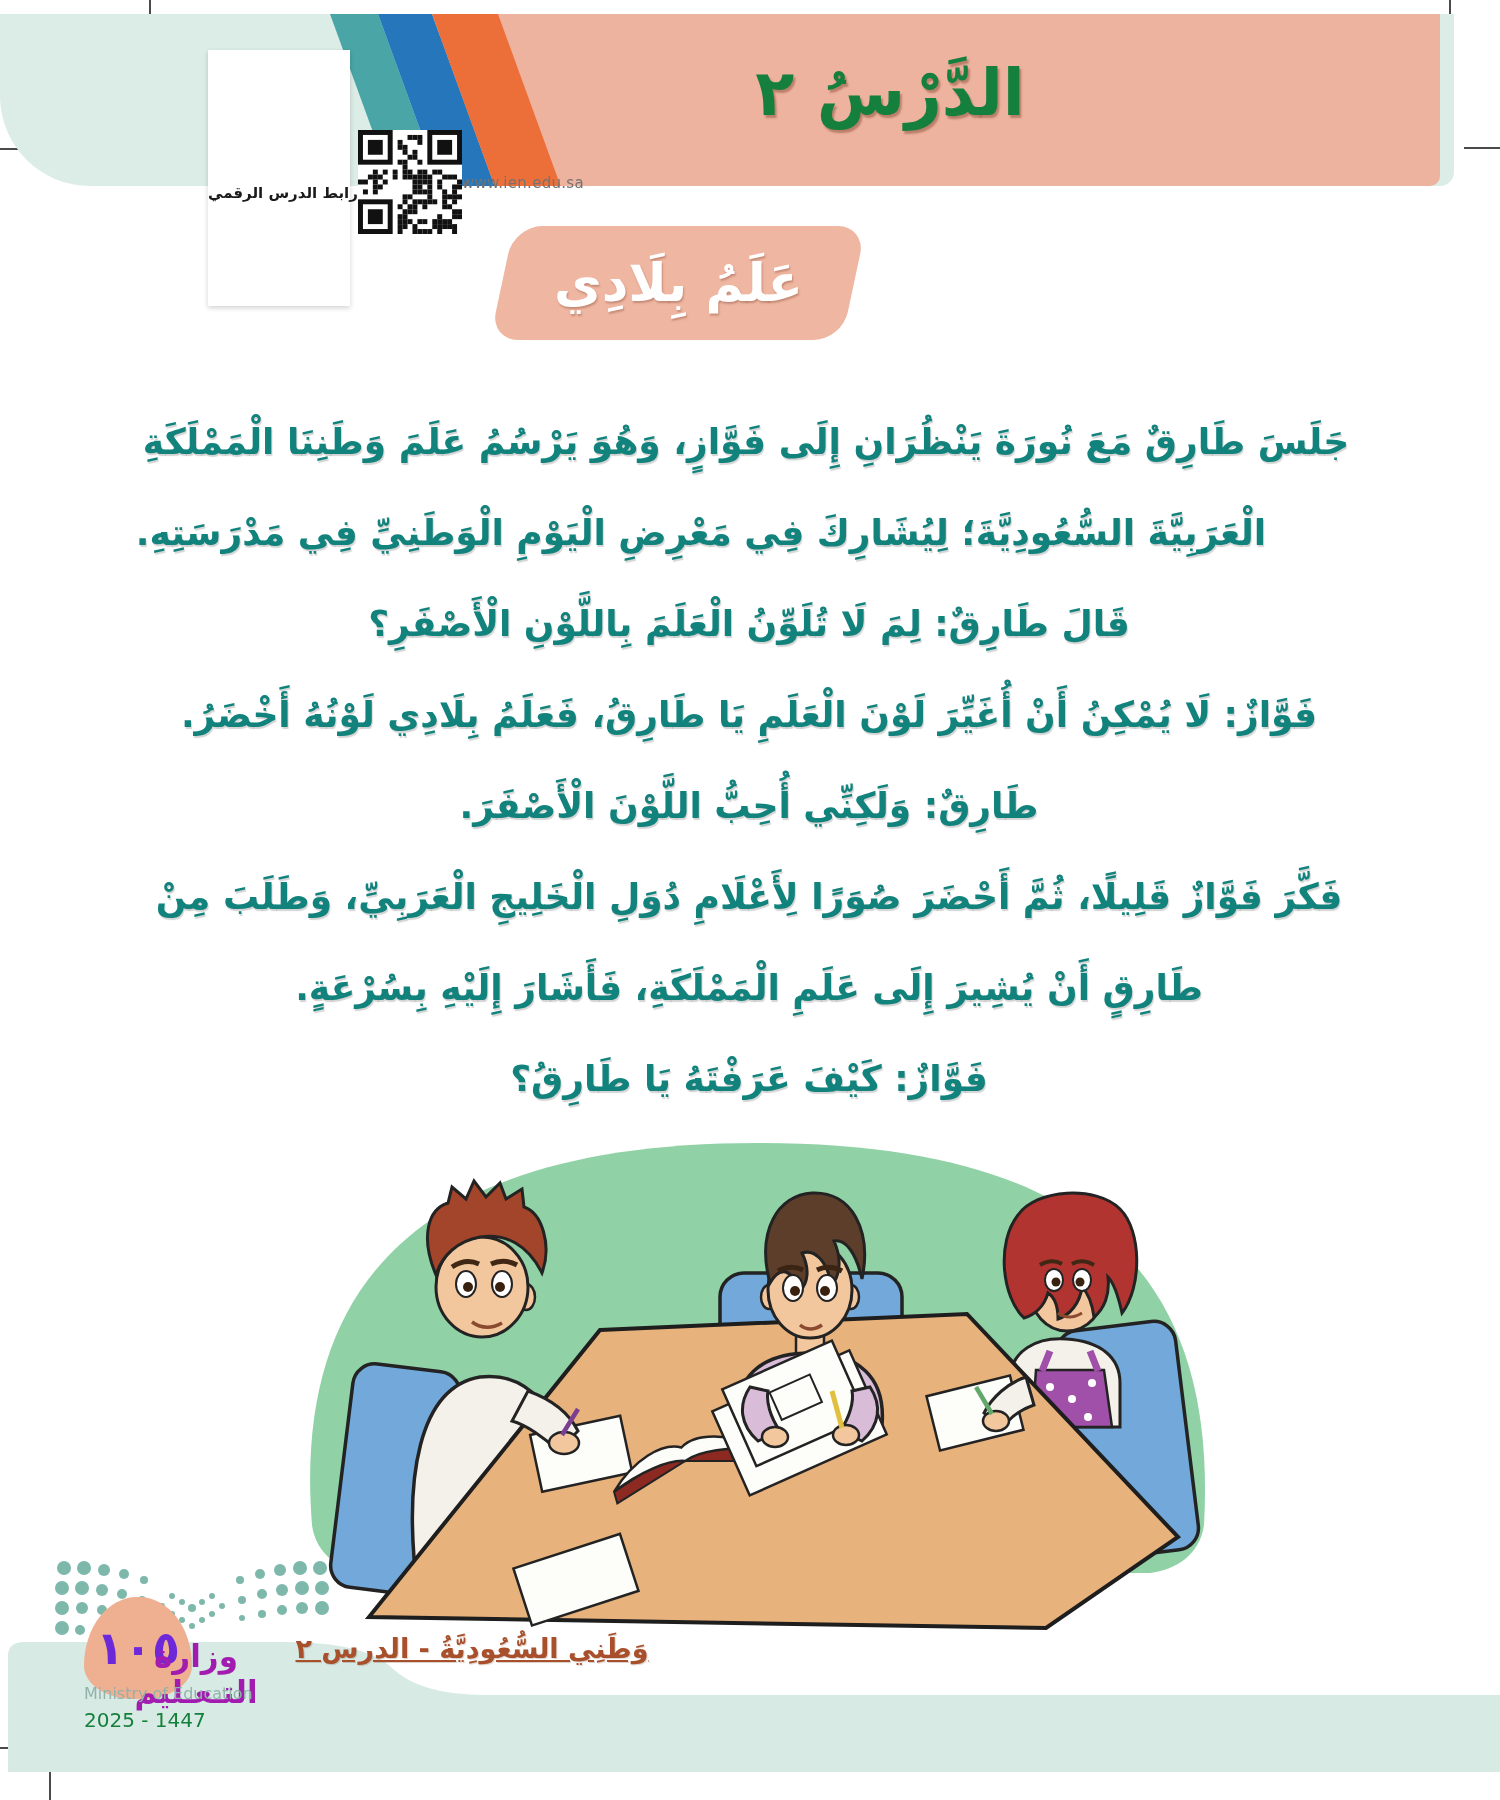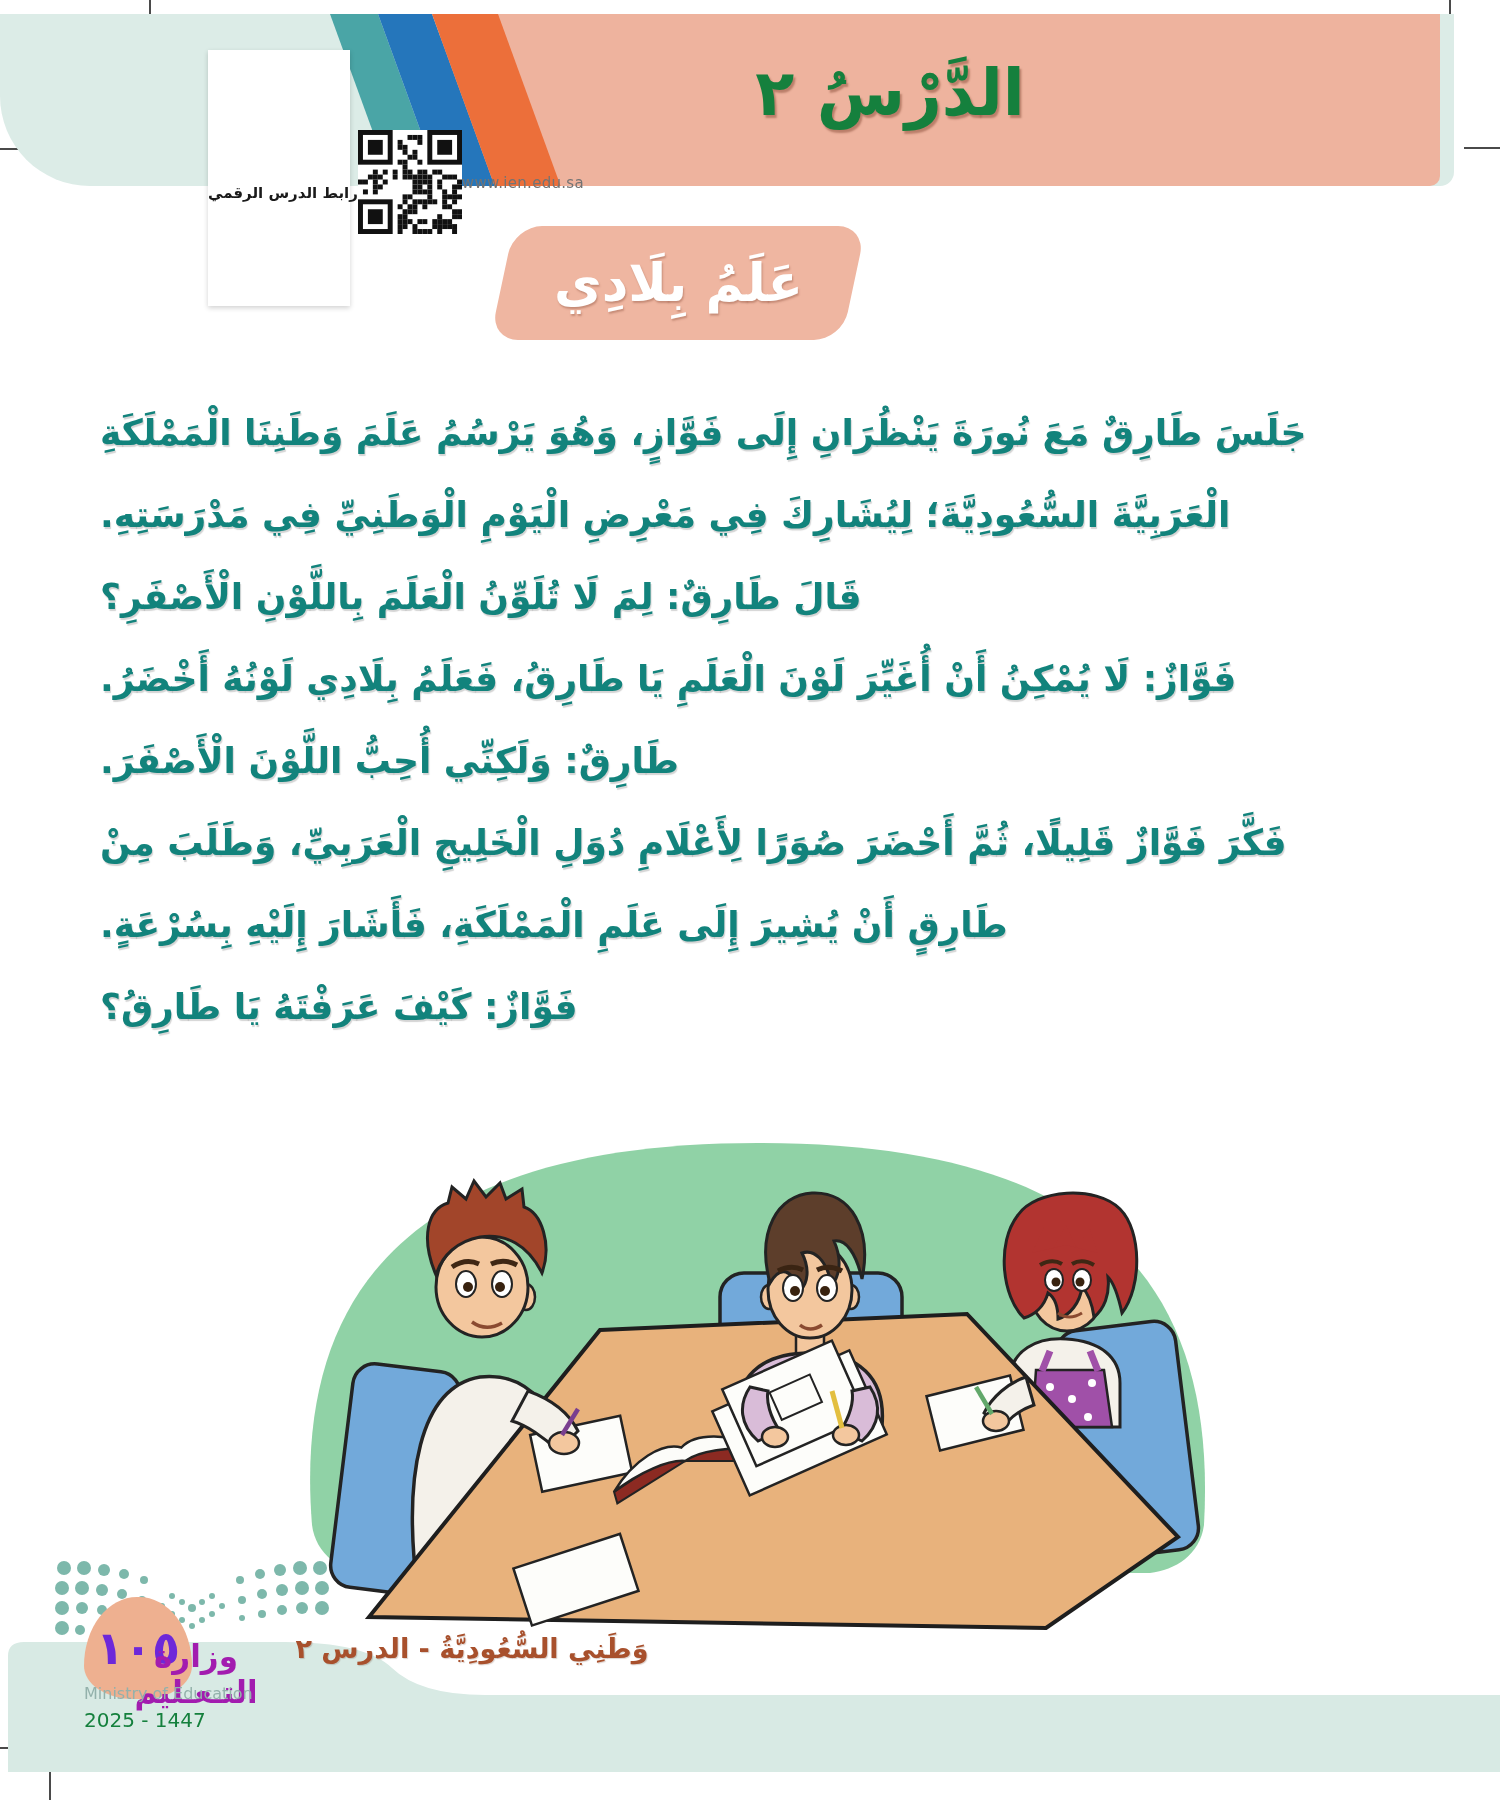--- a/index.html
+++ b/index.html
@@ -24,35 +24,35 @@
   .qr-frame{margin-top:8px;width:104px;height:104px;}
   .qr-frame svg{width:104px;height:104px;display:block;}
   .qr-url{margin-top:9px;font-size:15px;color:#737373;letter-spacing:0.3px;}
 
   
   .banner{position:absolute;left:502px;top:226px;width:352px;height:114px;background:#efb6a1;border-radius:28px;transform:skewX(-12deg);display:flex;align-items:center;justify-content:center;}
   .banner span{transform:skewX(12deg);font-size:52px;font-weight:bold;color:#ffffff;direction:rtl;text-shadow:1px 2px 2px rgba(120,60,40,0.35);}
 
   
   .story{position:absolute;left:100px;top:392px;width:1298px;direction:rtl;}
-  .story p{margin:0;height:82px;line-height:82px;font-size:36px;font-weight:bold;color:#12837c;text-align:left;white-space:nowrap;text-shadow:1px 2px 1px rgba(40,40,40,0.20);}
+  .story p{margin:9px;height:82px;line-height:82px;font-size:36px;font-weight:bold;color:#12837c;text-align:center;white-space:nowrap;text-shadow:1px 2px 1px rgba(40,40,40,0.20);}
   .story p:nth-child(1){padding-right:6px;}
   .story p:nth-child(2){padding-right:96px;}
 
   
   .illus{position:absolute;left:270px;top:1125px;width:980px;height:565px;}
 
   
   .footer-band-svg{position:absolute;left:0;top:1630px;width:1500px;height:150px;}
   .logo-dots{position:absolute;left:52px;top:1556px;width:280px;height:105px;}
   .egg{position:absolute;left:84px;top:1597px;width:108px;height:102px;background:#eeb090;border-radius:54px 54px 50px 50px / 70px 70px 34px 34px;display:flex;align-items:center;justify-content:center;color:#6d28d9;font-size:46px;font-weight:bold;direction:rtl;}
   .logo-ar{position:absolute;left:108px;top:1638px;width:176px;text-align:center;font-size:31px;font-weight:bold;color:#a21caf;direction:rtl;}
   .logo-en{position:absolute;left:84px;top:1684px;font-size:16px;color:#93b1ab;}
   .logo-years{position:absolute;left:84px;top:1708px;font-size:20px;color:#15803d;}
-  .footer-line{position:absolute;left:292px;top:1633px;width:360px;text-align:center;font-size:27px;font-weight:bold;color:#a8502c;direction:rtl;text-shadow:1px 1px 1px rgba(80,30,10,0.2);}
+  .footer-line{position:absolute;left:292px;top:1633px;width:360px;text-align:center;font-size:27px;font-weight:bold;color:#a8502c;direction:rtl;text-shadow:1px 1px 1px rgba(80,30,10,0.2);text-decoration:underline;}
 </style>
 </head>
 <body>
 
 <div class="page">
 
   <div class="crop" style="left:149px;top:0;width:2px;height:36px;"></div>
   <div class="crop" style="left:0;top:148px;width:36px;height:2px;"></div>
   <div class="crop" style="left:1449px;top:0;width:2px;height:36px;"></div>
   <div class="crop" style="left:1464px;top:147px;width:36px;height:2px;"></div>

